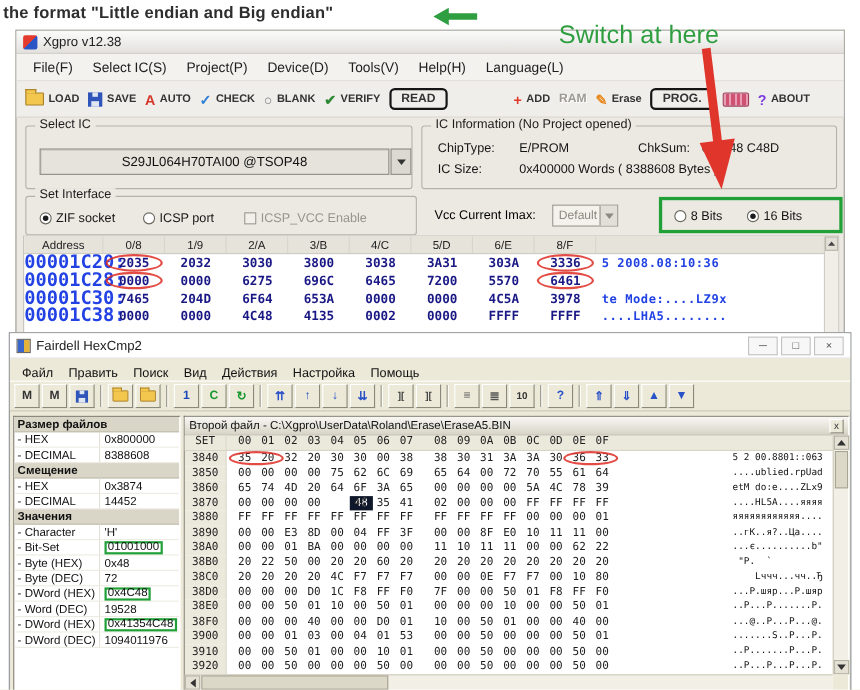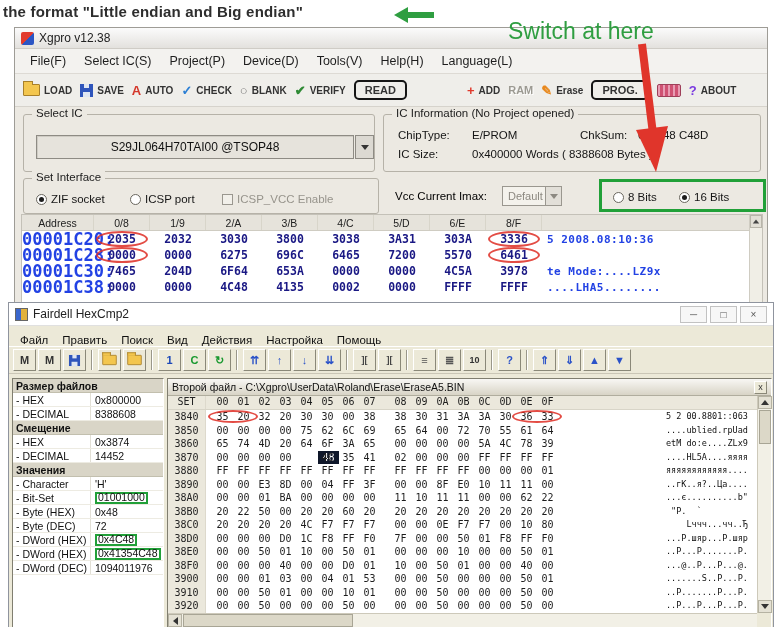--- a/index.html
+++ b/index.html
@@ -388,20 +388,24 @@
           <span class="hx-plabel">- Byte (DEC)</span>
           <span class="hx-pval">72</span>
         </div>
         <div class="hx-prow">
           <span class="hx-plabel">- DWord (HEX)</span>
           <span class="hx-pval">
             <span class="gbox">0x4C48</span>
           </span>
         </div>
         <div class="hx-prow">
+          <span class="hx-plabel">- Word (DEC)</span>
+          <span class="hx-pval">19528</span>
+        </div>
+        <div class="hx-prow">
           <span class="hx-plabel">- DWord (HEX)</span>
           <span class="hx-pval">
             <span class="gbox">0x41354C48</span>
           </span>
         </div>
         <div class="hx-prow">
           <span class="hx-plabel">- DWord (DEC)</span>
           <span class="hx-pval">1094011976</span>
         </div>
       </div>

